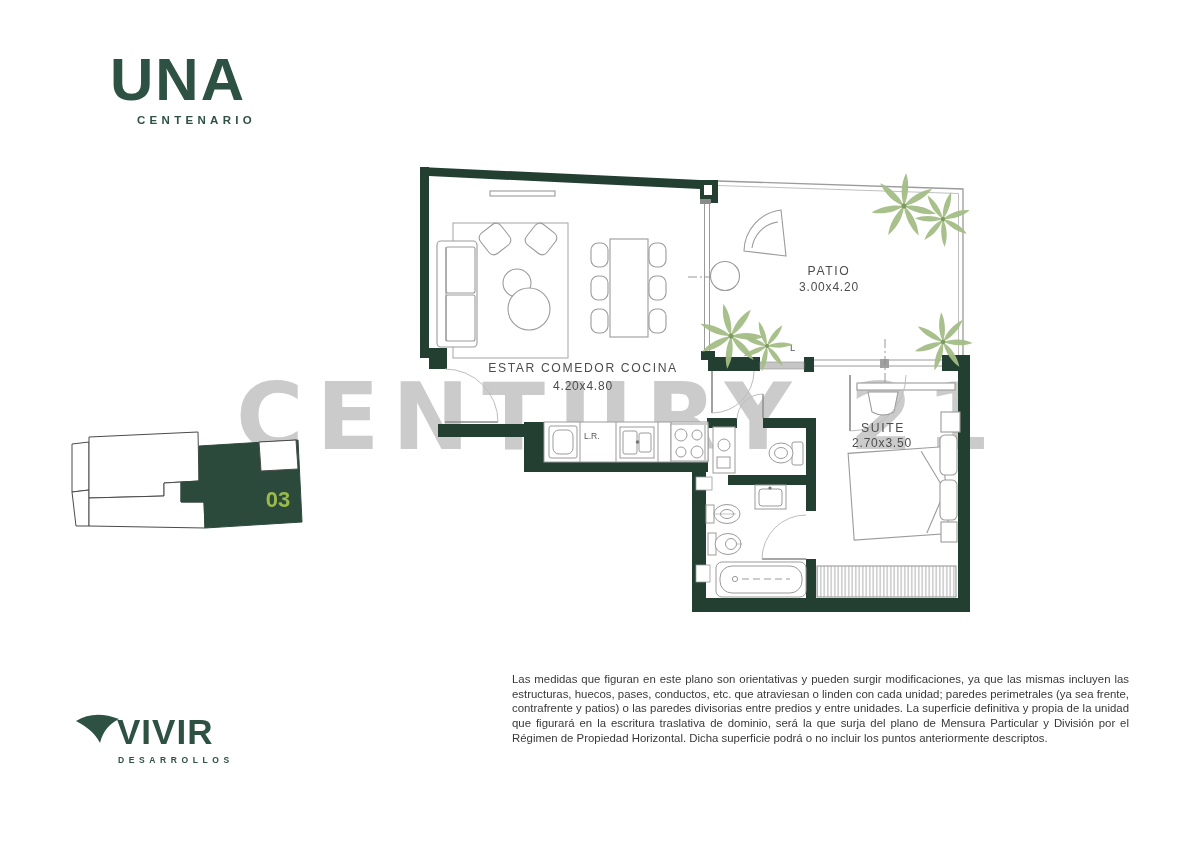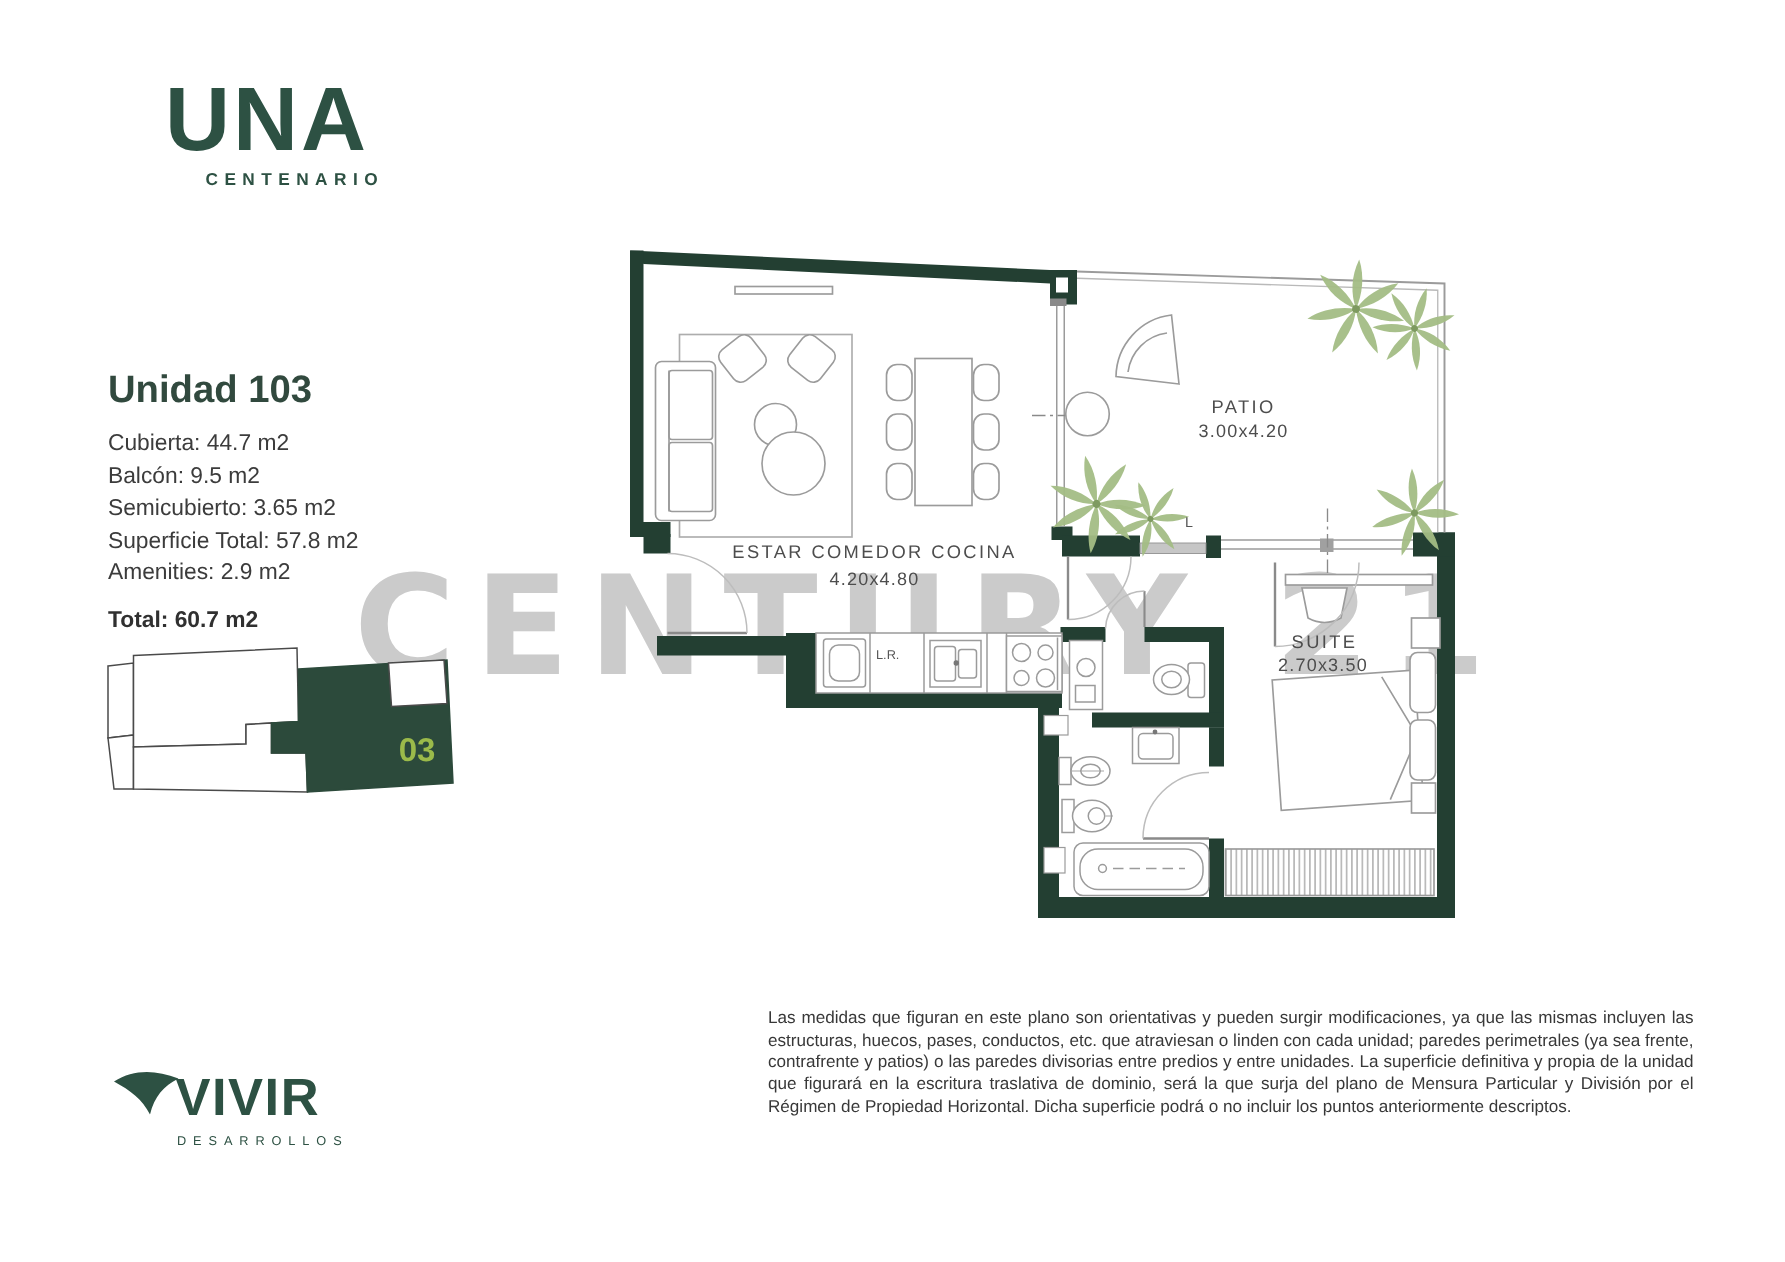--- a/index.html
+++ b/index.html
@@ -23,50 +23,41 @@
     font-size:92px;font-weight:700;letter-spacing:13px;color:#cbcbcb;line-height:1;
     pointer-events:none;
   }
   
   .keyplan{position:absolute;left:68px;top:425px;z-index:2;}
   .floorplan{position:absolute;left:420px;top:155px;z-index:2;}
   
   .vivir{position:absolute;left:75px;top:710px;z-index:2;color:#2d5143;}
   .vivir-row{display:flex;align-items:center;}
   .vivir-name{font-size:35px;font-weight:800;letter-spacing:1px;line-height:1;margin-left:-4px;}
-  .vivir-tag{font-size:8.5px;letter-spacing:4.6px;font-weight:400;margin-top:3px;margin-left:43px;}
+  .vivir-tag{font-size:8.5px;letter-spacing:4.6px;font-weight:700;margin-top:3px;margin-left:43px;}
   .architect{position:absolute;left:252px;top:733px;z-index:2;font-size:21px;color:#3f4f49;}
   .architect b{font-weight:700;}
   .legal{
     position:absolute;left:512px;top:672px;width:617px;z-index:2;
     font-size:11.4px;line-height:14.7px;color:#383838;text-align:justify;
   }
   svg text{font-family:"Liberation Sans",sans-serif;}
 </style>
 </head>
 <body>
 
 <div class="page">
 
   <div class="watermark">CENTURY 21</div>
 
   <header class="brand">
     <div class="brand-name">UNA</div>
     <div class="brand-sub">CENTENARIO</div>
   </header>
 
-  <section class="unit-info">
-    <h1 class="unit-title">Unidad 103</h1>
-    <div class="unit-detail">Cubierta: 44.7 m2</div>
-    <div class="unit-detail">Balcón: 9.5 m2</div>
-    <div class="unit-detail">Semicubierto: 3.65 m2</div>
-    <div class="unit-detail">Superficie Total: 57.8 m2</div>
-    <div class="unit-detail">Amenities: 2.9 m2</div>
-    <div class="unit-total">Total: 60.7 m2</div>
-  </section>
 
   <svg class="keyplan" width="245" height="125" viewBox="0 0 245 125">
     <g fill="#ffffff" stroke="#4a4a4a" stroke-width="1">
       <polygon points="4,19 21,17 21,65 4,67"></polygon>
       <polygon points="4,67 21,65 21,101 8,101"></polygon>
       <polygon points="21,12 130,7 131,56 96,58 96,71 21,73"></polygon>
       <polygon points="21,73 96,71 96,58 113,57 113,77 136,77 137,103 21,101"></polygon>
     </g>
     <polygon points="131,21 230,15 234,97 137,103 136,77 113,77 113,57 131,56" fill="#2c4a3b" stroke="#2c4a3b"></polygon>
     <polygon points="191,17 228,15 230,44 193,46" fill="#ffffff" stroke="#4a4a4a"></polygon>

